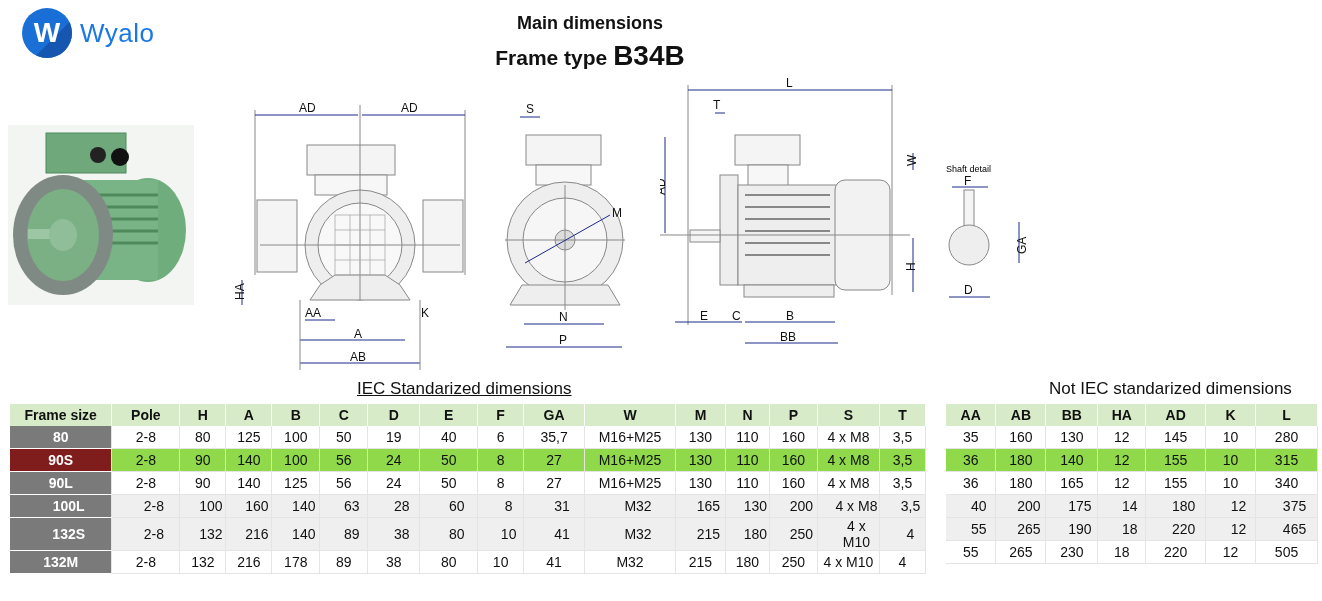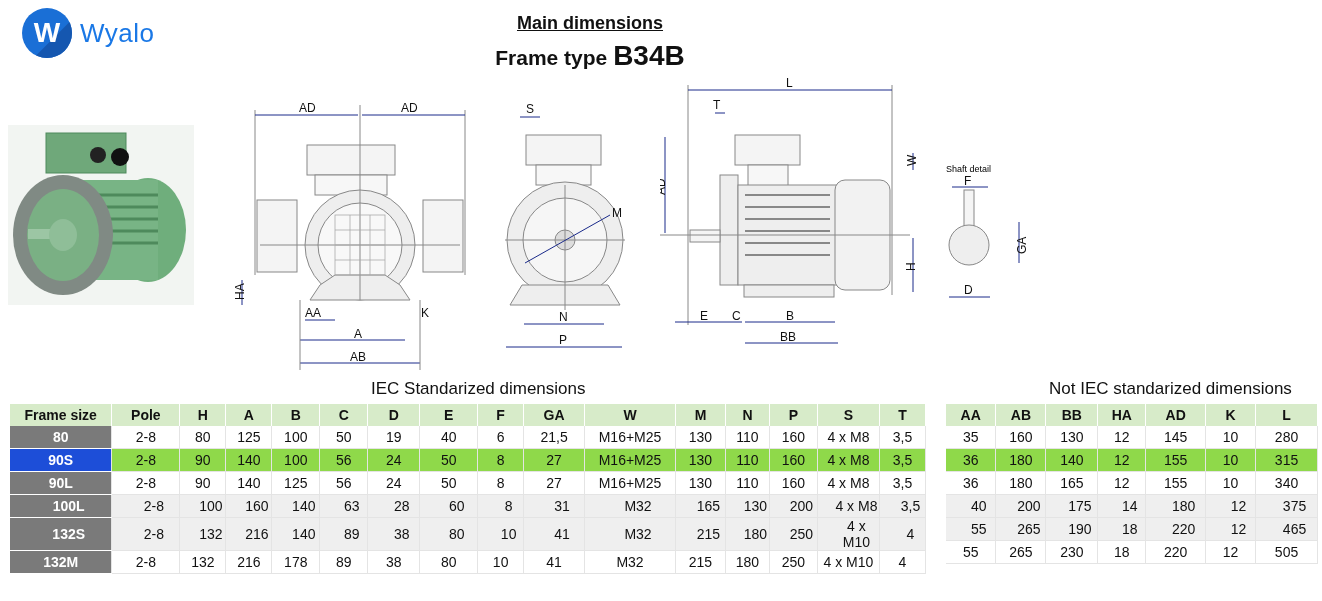--- a/index.html
+++ b/index.html
@@ -3,34 +3,34 @@
 <meta charset="utf-8">
 <style>
   html,body{margin:0;padding:0;background:#fff;}
   body{width:1322px;height:601px;position:relative;overflow:hidden;font-family:"Liberation Sans",sans-serif;color:#111;}
   .logo{position:absolute;left:22px;top:8px;display:flex;align-items:center;}
   .logo-circle{width:50px;height:50px;border-radius:50%;background:#1a6fd6;position:relative;overflow:hidden;}
   .logo-circle:after{content:"";position:absolute;left:22px;top:22px;width:60px;height:60px;background:#1557b0;transform:rotate(45deg);}
   .logo-w{position:absolute;left:0;top:0;width:50px;height:50px;z-index:2;color:#fff;font-weight:bold;font-size:28px;line-height:50px;text-align:center;}
   .logo-text{margin-left:8px;color:#1a78e6;font-size:26px;letter-spacing:0.5px;}
   .title{position:absolute;left:440px;width:300px;text-align:center;font-weight:bold;}
-  .t1{top:13px;font-size:18px;text-decoration:underline;}
+  .t1{top:13px;font-size:18px;}
   .t2{top:40px;font-size:21px;}
   .t2 .big{font-size:28px;}
   .photo{position:absolute;left:8px;top:125px;width:186px;height:180px;background:#f2f5f2;}
   .svgwrap{position:absolute;}
   .caption{position:absolute;font-size:17px;color:#111;}
   table{position:absolute;border-collapse:collapse;font-size:14px;border-radius:25px;}
   th{background:#d7ebc9;font-weight:bold;height:22px;padding:0;text-align:center;border-right:1px solid #fff;}
   td{height:22px;padding:0;text-align:center;border-bottom:1px solid #e4e4e4;border-right:1px solid #e4e4e4;}
   td.fs{background:#7a7a7a;color:#fff;font-weight:bold;border-bottom:1px solid #fff;}
   tr.even td{background:#efefef;padding-left:16px;}
   tr.even td.fs{background:#7a7a7a;}
   tr.hl td{background:#8fd94a;}
-  tr.hl td.fs{background:#1d4ed8;}
+  tr.hl td.fs{background:#7f1d1d;}
   .dim{font-size:12px;fill:#111;font-family:"Liberation Sans",sans-serif;}
 </style>
 </head>
 <body>
 
 <div class="logo">
   <div class="logo-circle">
       <span class="logo-w">W</span>
     </div>
   <span class="logo-text">Wyalo</span>
@@ -185,21 +185,21 @@
         <line x1="12" y1="27" x2="48" y2="27"></line>
         <line x1="79" y1="62" x2="79" y2="103"></line>
         <line x1="9" y1="137" x2="50" y2="137"></line>
       </g>
     <text class="dim" x="24" y="25">F</text>
     <text class="dim" x="72" y="92" transform="rotate(-90 80 86)">GA</text>
     <text class="dim" x="24" y="134">D</text>
   </svg>
 </div>
 
-<div class="caption" style="left:371px;top:379px;">IEC Standarized dimensions</div>
+<div class="caption" style="left:357px;top:379px;text-decoration:underline;">IEC Standarized dimensions</div>
 <div class="caption" style="left:1049px;top:379px;">Not IEC standarized dimensions</div>
 
 <table style="left:10px;top:404px;width:916px;">
   <colgroup>
     <col style="width:102px">
       <col style="width:68px">
       <col style="width:46px">
       <col style="width:46px">
       <col style="width:48px">
       <col style="width:48px">
@@ -238,21 +238,21 @@
       <tr>
         <td class="fs">80</td>
         <td>2-8</td>
         <td>80</td>
         <td>125</td>
         <td>100</td>
         <td>50</td>
         <td>19</td>
         <td>40</td>
         <td>6</td>
-        <td>21,5</td>
+        <td>35,7</td>
         <td>M16+M25</td>
         <td>130</td>
         <td>110</td>
         <td>160</td>
         <td>4 x M8</td>
         <td>3,5</td>
       </tr>
       <tr class="hl">
         <td class="fs">90S</td>
         <td>2-8</td>

